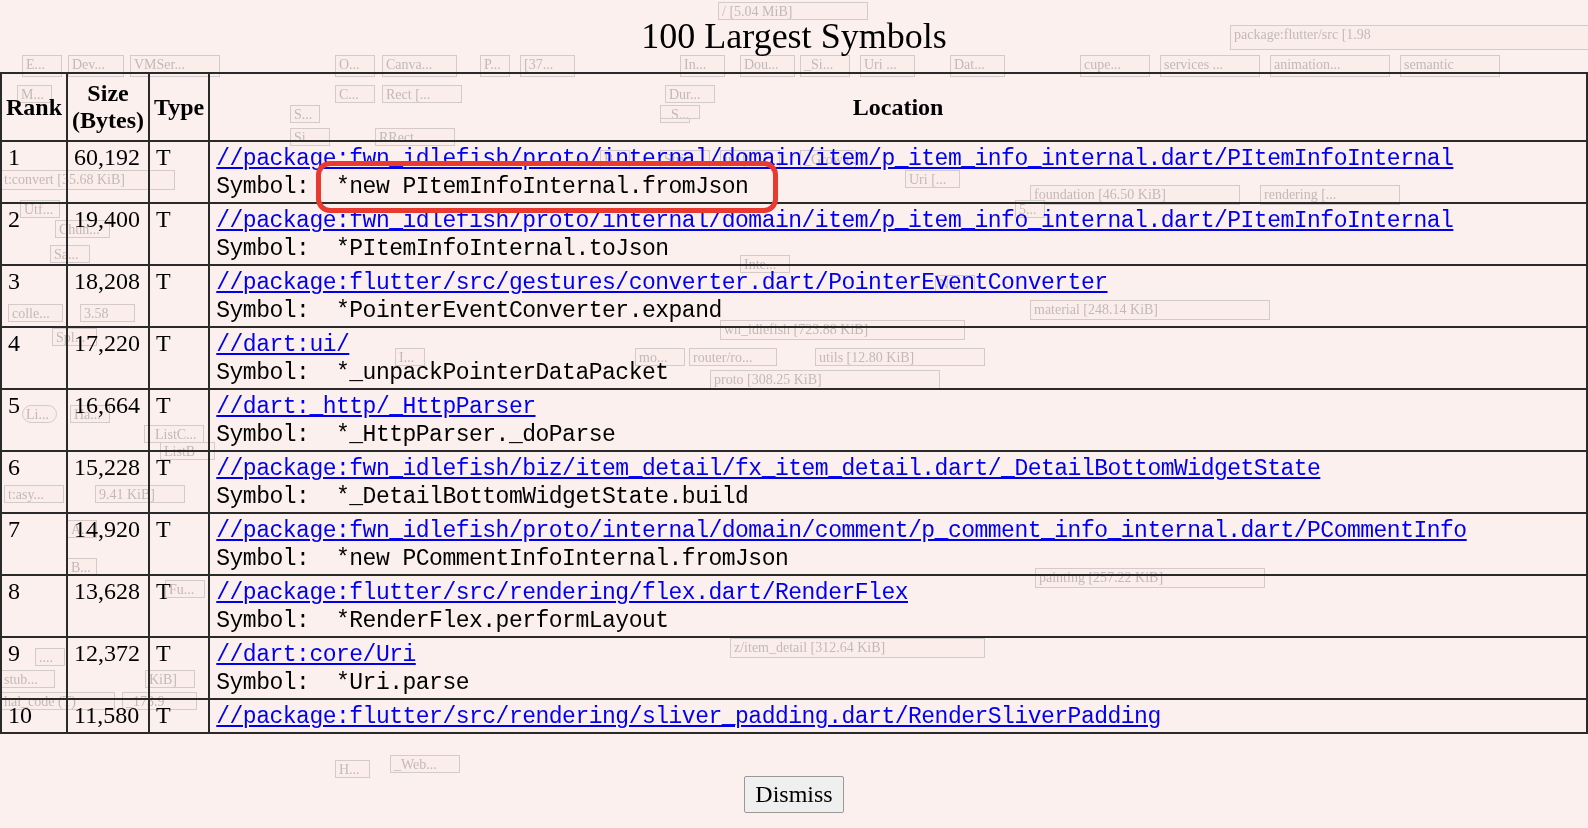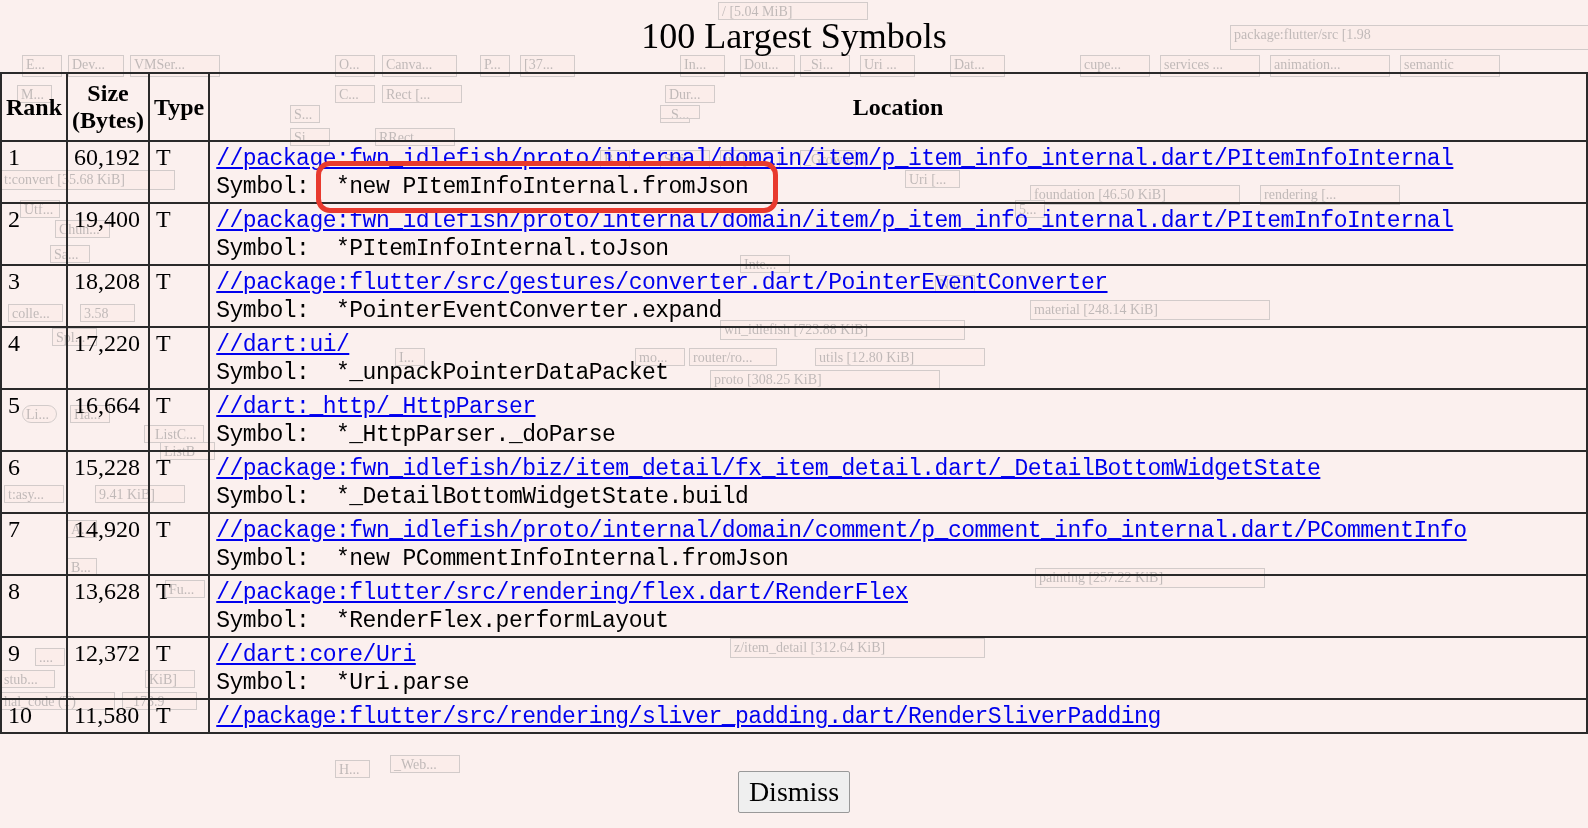--- a/index.html
+++ b/index.html
@@ -109,21 +109,21 @@
       position: absolute;
       bottom: 15px;
       left: 0;
       width: 100%;
       text-align: center;
       z-index: 15;
     }
     
     button.dismiss-btn {
       font-family: 'Times New Roman', serif;
-      font-size: 28px;
+      font-size: 24px;
       padding: 4px 10px;
       background: #efefef;
       border: 1px solid #999;
       border-radius: 2px;
       cursor: pointer;
     }
     
     .table-scroll {
       height: 720px;
       overflow: hidden;

